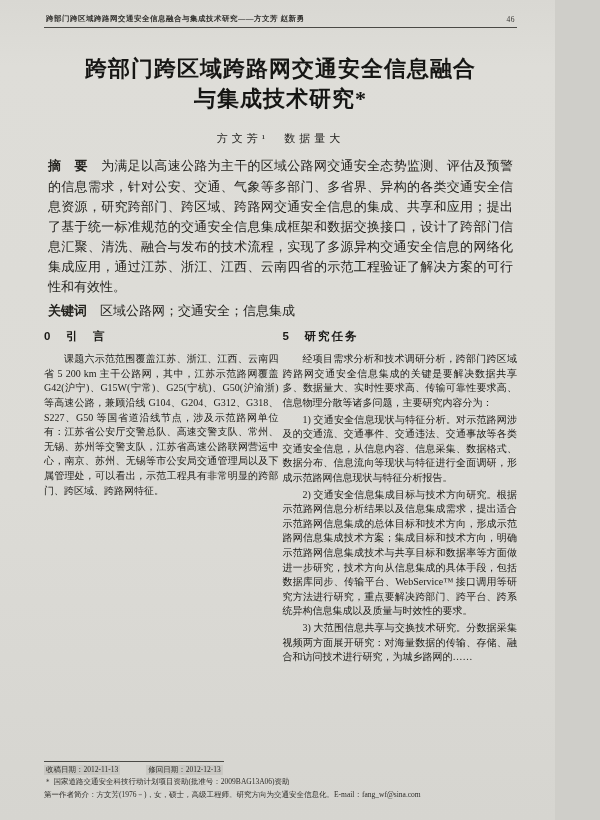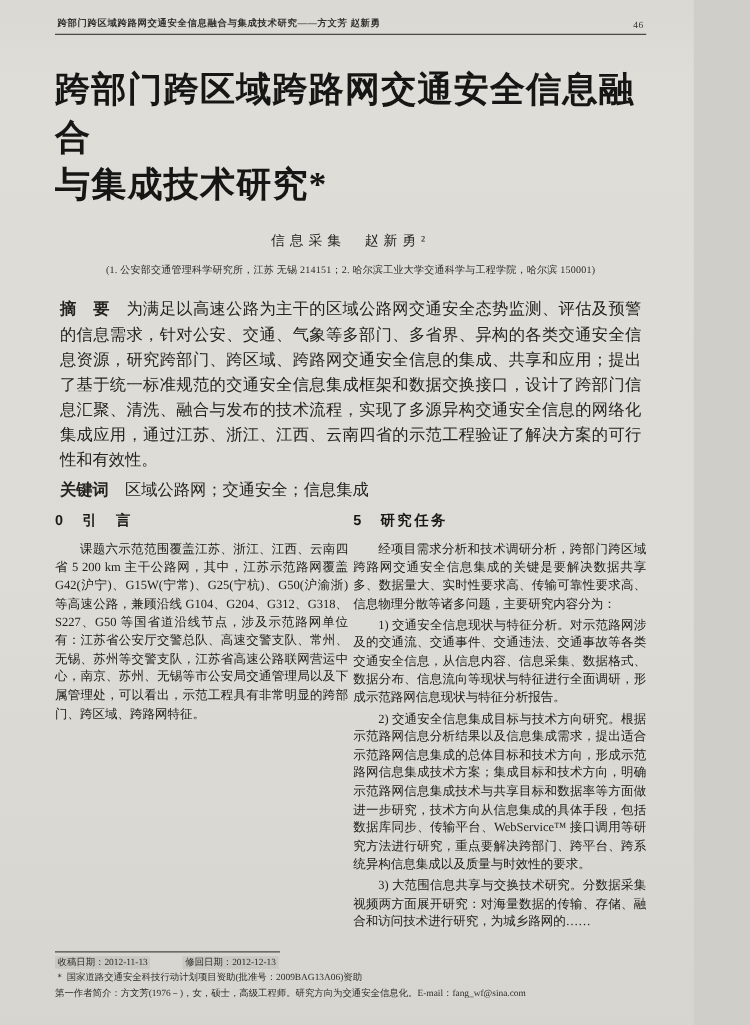--- a/index.html
+++ b/index.html
@@ -19,21 +19,21 @@
   
   .running-head{
     display:flex;justify-content:space-between;align-items:flex-end;
     font-size:7.5px;letter-spacing:.5px;color:#33322f;
     padding:0 2px 3px 2px;
   }
   .running-head .rt{font-weight:bold;}
   .head-rule{border-top:1.5px solid #4a4945;margin:0 0 26px 0;}
   
   .title{
-    text-align:left;font-weight:bold;font-size:28px;line-height:1.35;
+    text-align:center;font-weight:bold;font-size:22px;line-height:1.35;
     letter-spacing:1px;color:#161614;margin:0 0 18px 0;
   }
   .authors{text-align:center;font-size:11px;letter-spacing:4px;margin:0 0 10px 0;color:#23221f;}
   .affiliation{text-align:center;font-size:8px;color:#2b2a27;margin:0 0 16px 0;letter-spacing:.2px;}
   
   .abstract,.kw,.meta{
     font-size:13px;line-height:1.55;text-align:justify;color:#24231f;
     margin:0 4px 4px 4px;
   }
   .abstract b,.kw b{font-family:"Liberation Sans","DejaVu Sans",sans-serif;font-weight:bold;}
@@ -65,23 +65,22 @@
     <span class="rt">跨部门跨区域跨路网交通安全信息融合与集成技术研究——方文芳  赵新勇</span>
     <span>46</span>
   </div>
   <div class="head-rule"></div>
 
   <h1 class="title">
     <span>跨部门跨区域跨路网交通安全信息融合</span><br>
     <span>与集成技术研究*</span>
   </h1>
 
-  <div class="authors">信息采集　赵新勇²</div>
+  <div class="authors">方文芳¹　数据量大</div>
 
-  <div class="affiliation">(1. 公安部交通管理科学研究所，江苏 无锡 214151；2. 哈尔滨工业大学交通科学与工程学院，哈尔滨 150001)</div>
 
   <p class="abstract">
     <b>摘　要</b>　<span>为满足以高速公路为主干的区域公路网交通安全态势监测、评估及预警的信息需求，针对公安、交通、气象等多部门、多省界、异构的各类交通安全信息资源，研究跨部门、跨区域、跨路网交通安全信息的集成、共享和应用；提出了基于统一标准规范的交通安全信息集成框架和数据交换接口，设计了跨部门信息汇聚、清洗、融合与发布的技术流程，实现了多源异构交通安全信息的网络化集成应用，通过江苏、浙江、江西、云南四省的示范工程验证了解决方案的可行性和有效性。</span>
   </p>
 
   <p class="kw">
     <b>关键词</b>　<span>区域公路网；交通安全；信息集成</span>
   </p>
 
 

